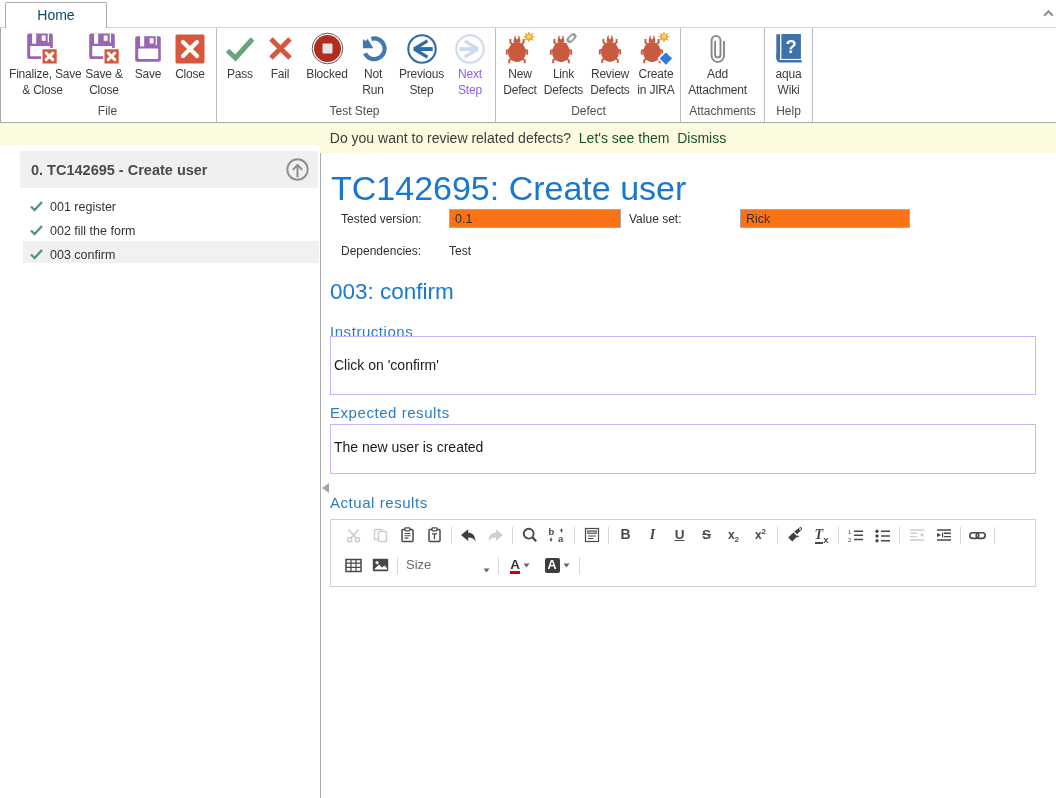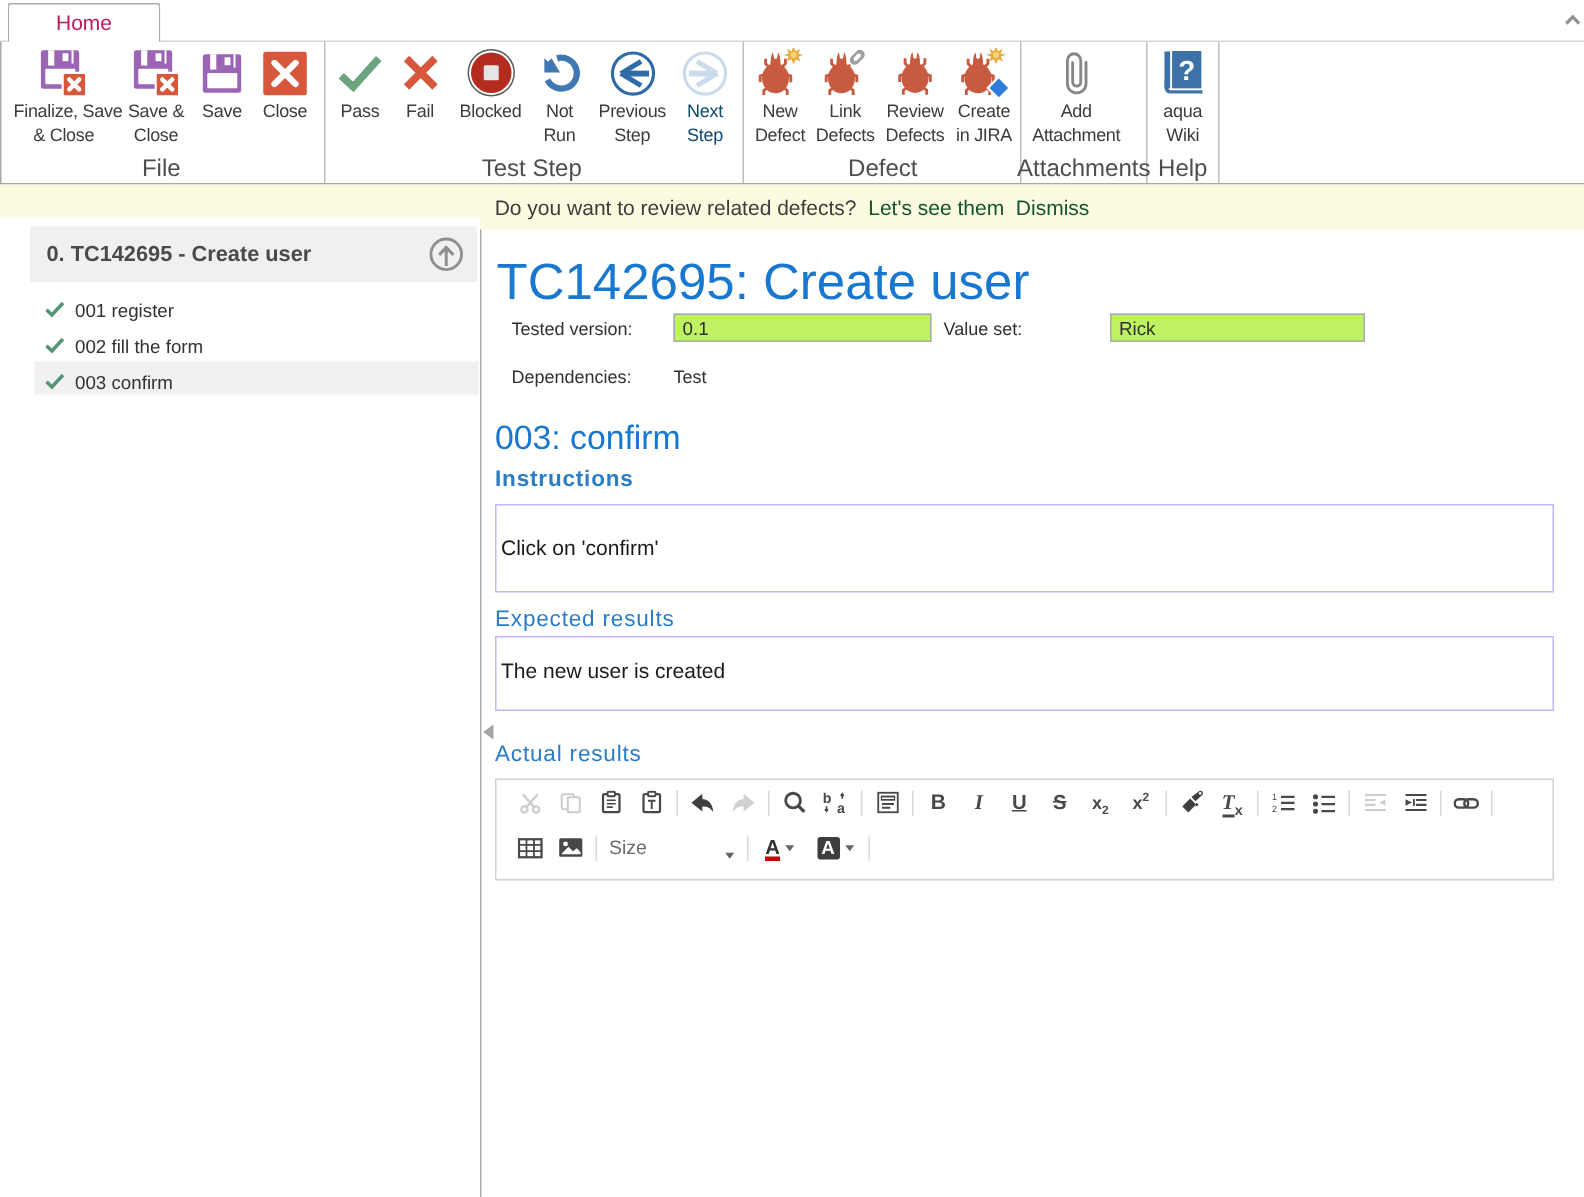--- a/index.html
+++ b/index.html
@@ -2,50 +2,50 @@
 <html><head>
 <meta charset="utf-8">
 <style>
 * { margin:0; padding:0; box-sizing:border-box; }
 html,body { width:1056px; height:798px; background:#fff; font-family:"Liberation Sans", sans-serif; overflow:hidden; }
 #page { position:relative; width:1056px; height:798px; }
 .abs { position:absolute; }
 
 
 #tabstrip { position:absolute; left:0; top:0; width:1056px; height:28px; background:#fff; border-bottom:1px solid #d4d4d4; }
-#hometab { position:absolute; left:5px; top:2px; width:102px; height:26px; background:#fff; border:1px solid #ababab; border-bottom:none; border-radius:2px 2px 0 0; text-align:center; font-size:14px; line-height:25px; color:#be185d; z-index:3; }
+#hometab { position:absolute; left:5px; top:2px; width:102px; height:26px; background:#fff; border:1px solid #ababab; border-bottom:none; border-radius:2px 2px 0 0; text-align:center; font-size:14px; line-height:25px; color:#0c4a6e; z-index:3; }
 #chevron { position:absolute; right:2px; top:8px; }
 
 
 #ribbon { position:absolute; left:0; top:28px; width:1056px; height:95px; background:#fff; border-bottom:1px solid #a8a8a8; }
 .rsep { position:absolute; top:0px; width:1px; height:94px; background:#bdbdbd; }
 .rbtn { position:absolute; top:4px; text-align:center; color:#3c3c3c; }
 .rbtn .ric { height:33px; display:flex; align-items:center; justify-content:center; }
 .rbtn .rlb { font-size:12px; line-height:15.5px; margin-top:2px; white-space:pre; letter-spacing:-0.2px; }
-.gl { position:absolute; font-size:16px; color:#4e4e4e; text-align:center; top:76px; }
-.dis { color:#0c4a6e; }
+.gl { position:absolute; font-size:12px; color:#4e4e4e; text-align:center; top:76px; }
+.dis { color:#8b5cf6; }
 
 
 #ybar { position:absolute; left:0; top:123px; width:1056px; height:30px; background:#fcfbdf; text-align:center; font-size:14px; color:#3c3c3c; line-height:30px; }
 #ybar a { color:#14532d; text-decoration:none; }
 
 
 #lpanel { position:absolute; left:0; top:145px; width:320px; height:645px; background:#fff; }
 #lphead { position:absolute; left:20px; top:6px; width:298px; height:37px; background:#f0f0f0; }
 #lphead .t { position:absolute; left:11px; top:11px; font-size:14.5px; font-weight:bold; color:#4a4a4a; }
 .lrow { position:absolute; left:23px; width:296px; height:20px; font-size:12.5px; color:#333333; }
 .lrow svg { position:absolute; left:7px; top:4px; }
 .lrow .tx { position:absolute; left:27px; top:3px; }
 #splitter { position:absolute; left:320px; top:153px; width:1px; height:645px; background:#ababab; }
 
 
 #main { position:absolute; left:330px; top:153px; width:706px; height:645px; }
 h1 { font-weight:normal; color:#1878d0; }
 .lab { font-size:12px; color:#303030; }
-.ibox { position:absolute; border:1px solid #aaaaaa; background:#bef264; font-size:12.5px; color:#303030; }
+.ibox { position:absolute; border:1px solid #aaaaaa; background:#f97316; font-size:12.5px; color:#303030; }
 .bluehead { position:absolute; color:#2a7cc4; font-size:15px; letter-spacing:0.55px; }
 .cbox { position:absolute; left:0; width:706px; border:1px solid #c4b5fd; font-size:14px; color:#1a1a1a; }
 
 .ti { display:inline-block; min-width:17px; height:22px; line-height:22px; text-align:center; margin:0 5px; }
 .tsep { display:inline-block; width:1px; height:17px; background:#d8d8d8; vertical-align:middle; margin:0 3px; }
 </style>
 </head>
 <body>
 <div id="page">
 
@@ -333,21 +333,21 @@
   <div id="main">
     <h1 style="position:absolute; left:1px; top:16px; font-size:34px;">TC142695: Create user</h1>
     <div class="lab" style="position:absolute; left:11px; top:59px;">Tested version:</div>
     <div class="ibox" style="left:119px; top:56px; width:172px; height:19px; line-height:18px; padding-left:5px;">0.1</div>
     <div class="lab" style="position:absolute; left:299px; top:59px;">Value set:</div>
     <div class="ibox" style="left:410px; top:56px; width:170px; height:19px; line-height:18px; padding-left:5px;">Rick</div>
     <div class="lab" style="position:absolute; left:11px; top:91px;">Dependencies:</div>
     <div class="lab" style="position:absolute; left:119px; top:91px;">Test</div>
 
     <h1 style="position:absolute; left:0px; top:126px; font-size:22.5px;">003: confirm</h1>
-    <div class="bluehead" style="left:0px; top:158px;font-weight:bold;">Instructions</div>
+    <div class="bluehead" style="left:0px; top:170px;">Instructions</div>
     <div class="cbox" style="top:183px; height:59px; display:flex; align-items:center;">
         <div style="margin-left:3px; position:relative; top:-1px;">Click on 'confirm'</div>
       </div>
     <div class="bluehead" style="left:0px; top:251px;">Expected results</div>
     <div class="cbox" style="top:271px; height:50px; display:flex; align-items:center;">
         <div style="margin-left:3px; position:relative; top:-2px;">The new user is created</div>
       </div>
     <div class="bluehead" style="left:0px; top:340.5px;">Actual results</div>
     <div class="cbox" style="top:366px; height:68px; border-color:#d0d0d0;" id="toolbar">
         <div style="position:absolute;left:9px;top:1px;white-space:nowrap"><span class="ti"><svg width="15" height="15" viewBox="0 0 15 15" style="vertical-align:middle">

